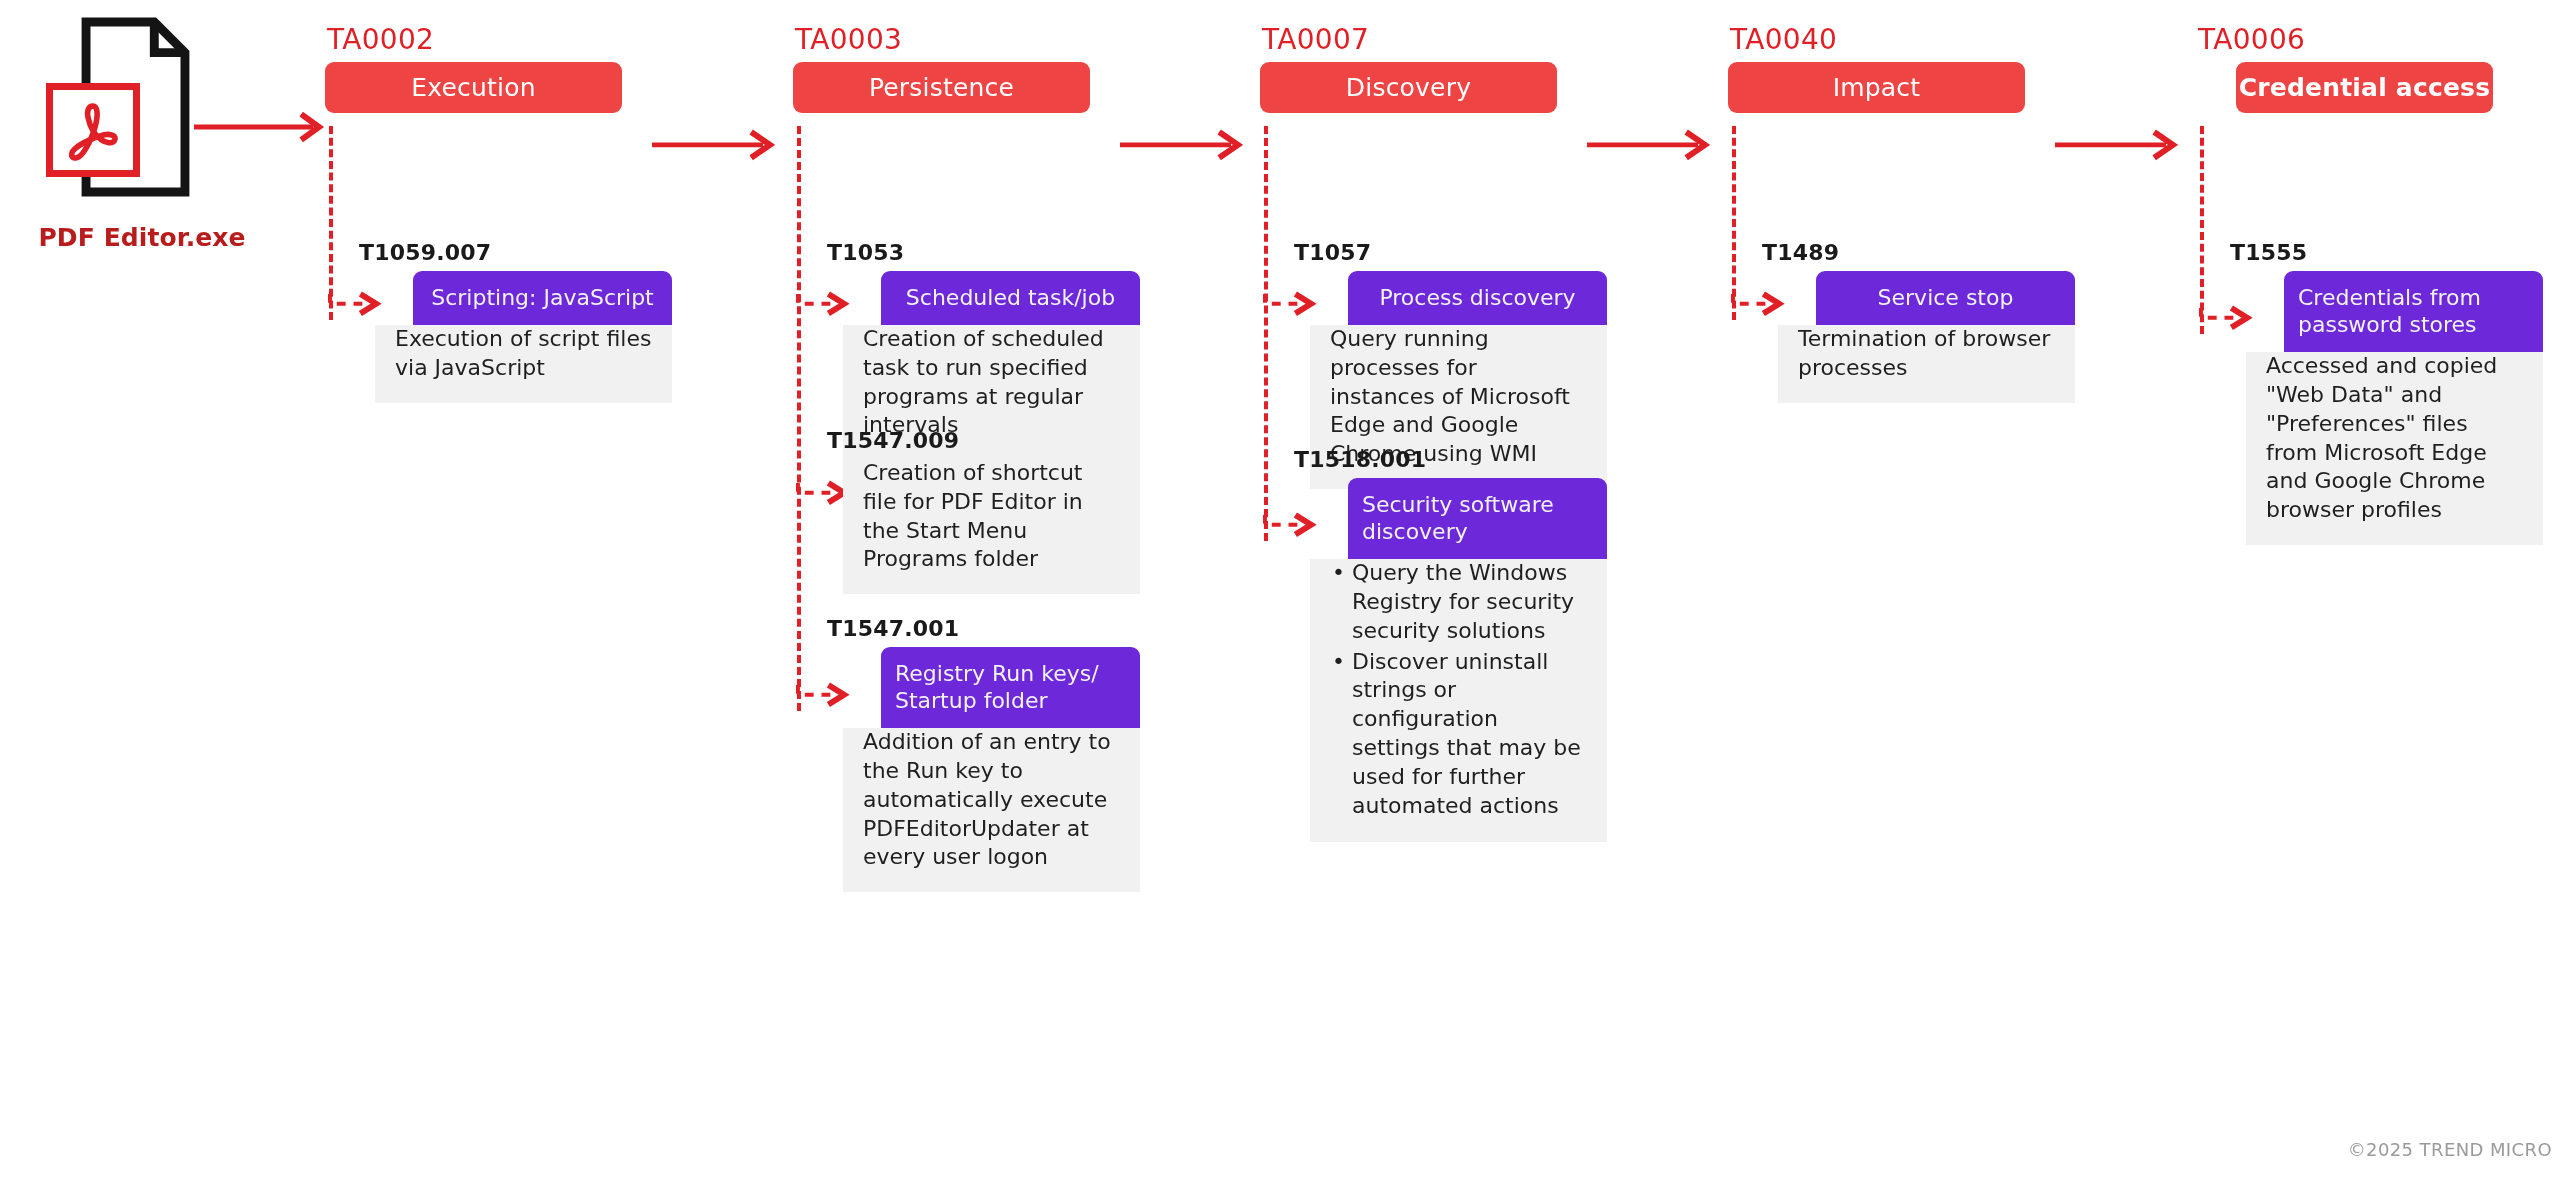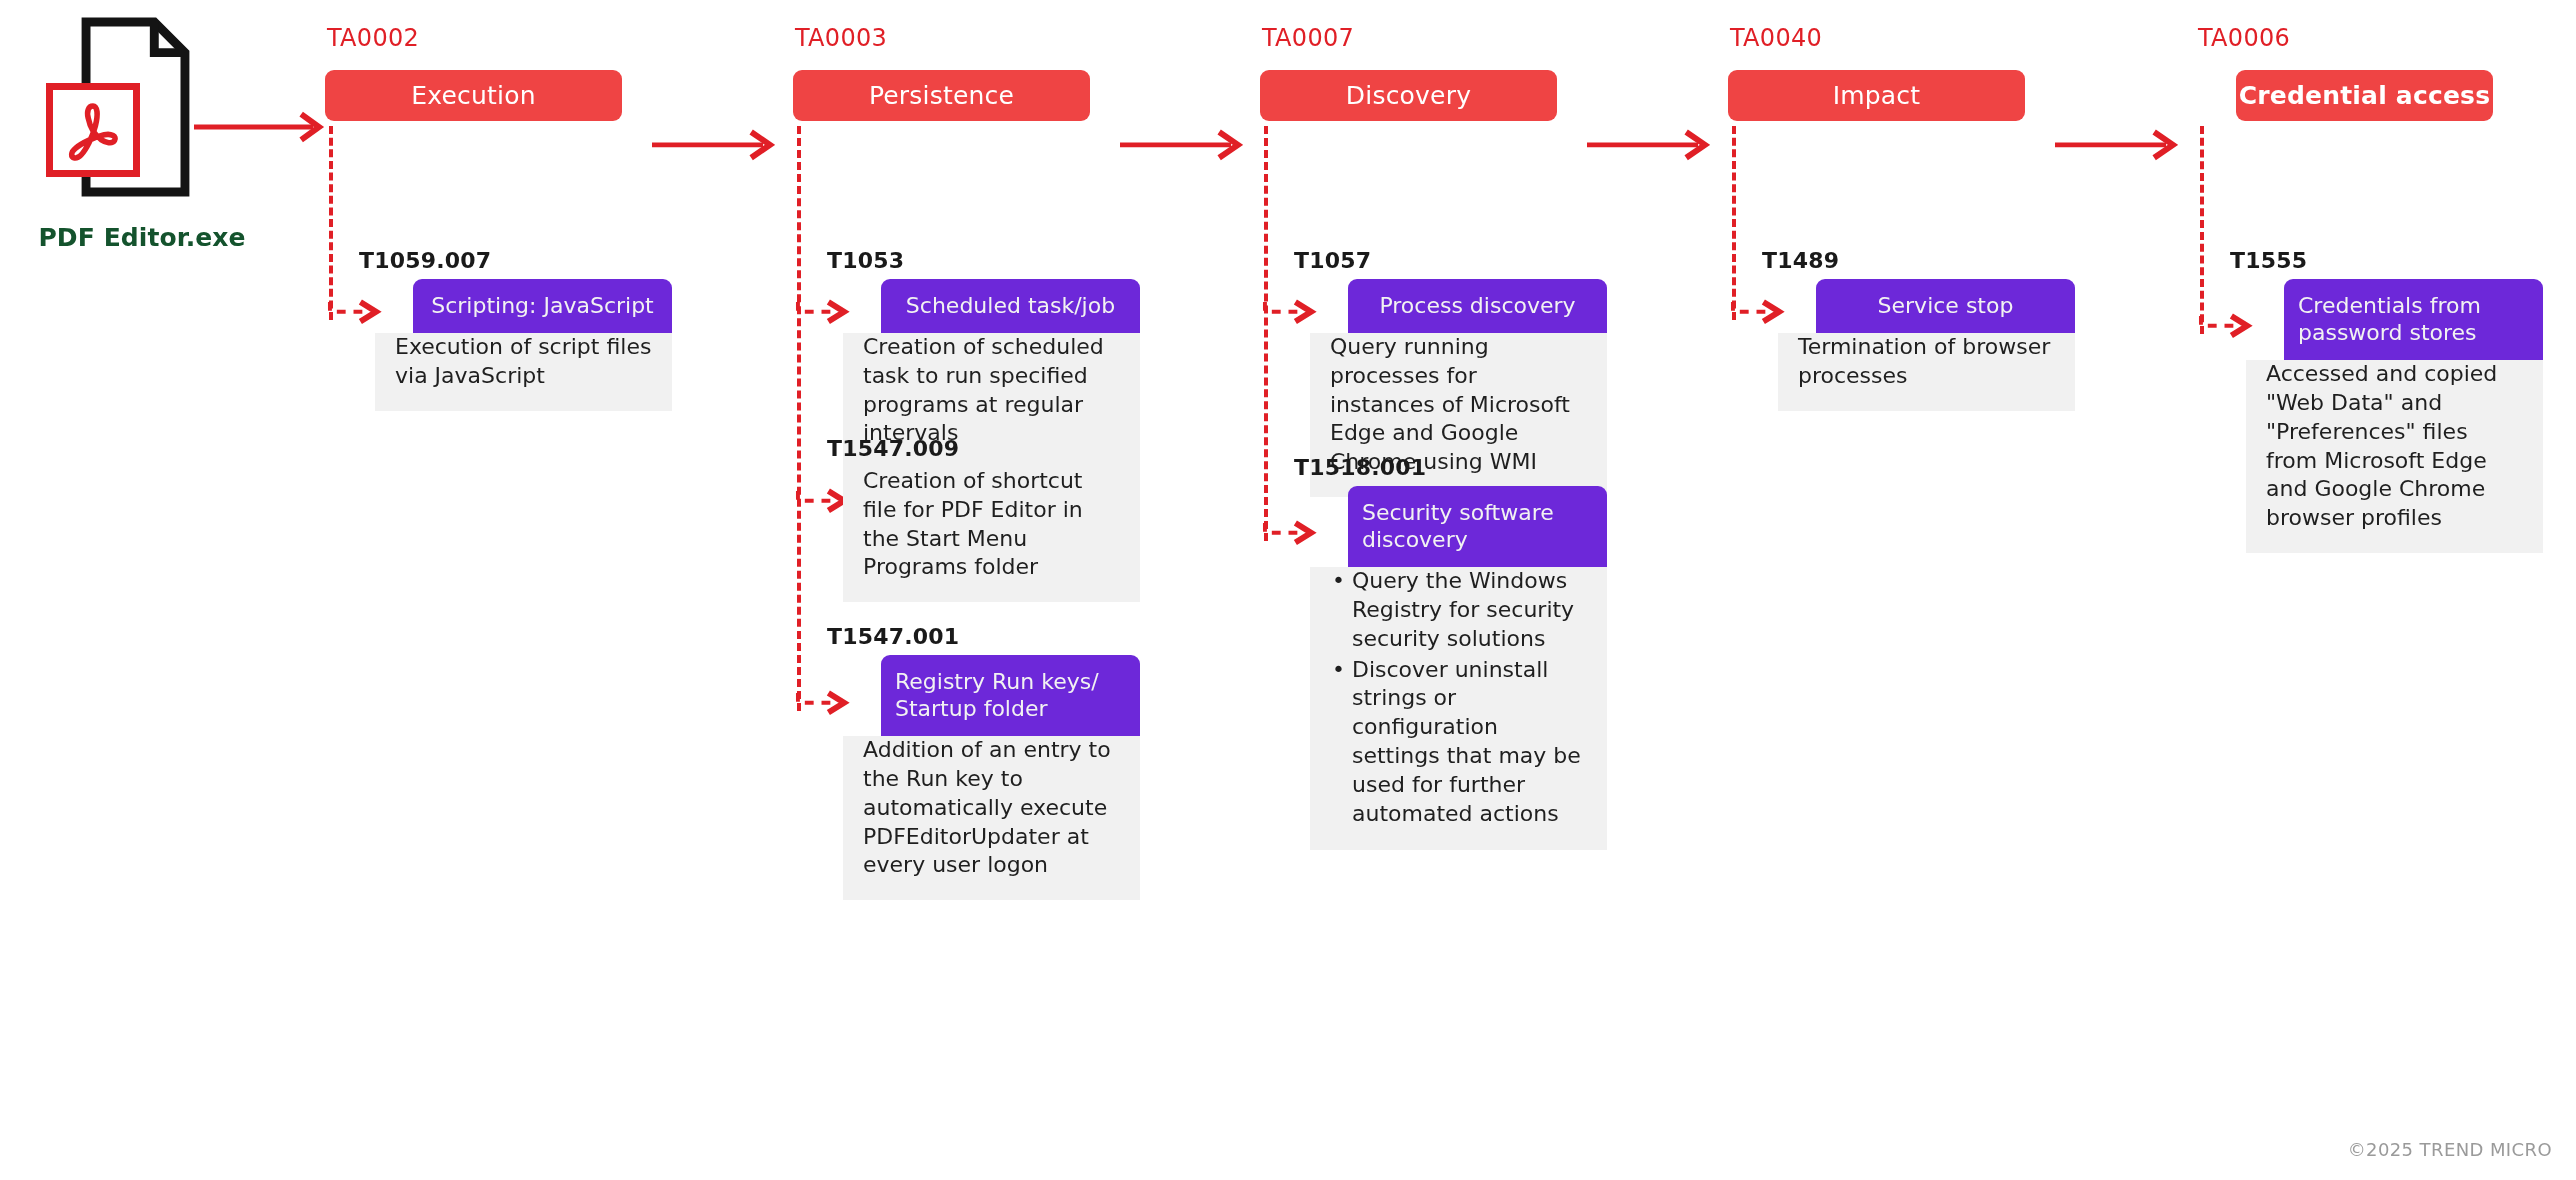--- a/index.html
+++ b/index.html
@@ -45,47 +45,47 @@
     border: 7px solid #e01f26;
     background: #ffffff;
     box-sizing: border-box;
   }
   #pdf-badge svg { display: block; width: 100%; height: 100%; }
   #source-label {
     margin-top: 18px;
     text-align: center;
     font-size: 25px;
     font-weight: bold;
-    color: #14532d;
+    color: #b91c1c;
     letter-spacing: 0.1px;
     white-space: nowrap;
   }
 
   
   #entry-arrow {
     position: absolute;
     left: 194px;
     top: 109px;
     width: 131px;
     height: 36px;
   }
 
   
   .column {
     position: absolute;
     top: 26px;
     width: 297px;
   }
   .tactic-id {
-    font-size: 24px;
+    font-size: 28px;
     color: #e01f26;
     font-weight: 500;
     letter-spacing: 0.3px;
     margin-left: 2px;
-    margin-bottom: 20px;
+    margin-bottom: 8px;
     line-height: 1;
     white-space: nowrap;
   }
   .phase-box {
     position: relative;
     height: 51px;
     border-radius: 9px;
     background: #ef4444;
     color: #ffffff;
     display: flex;

